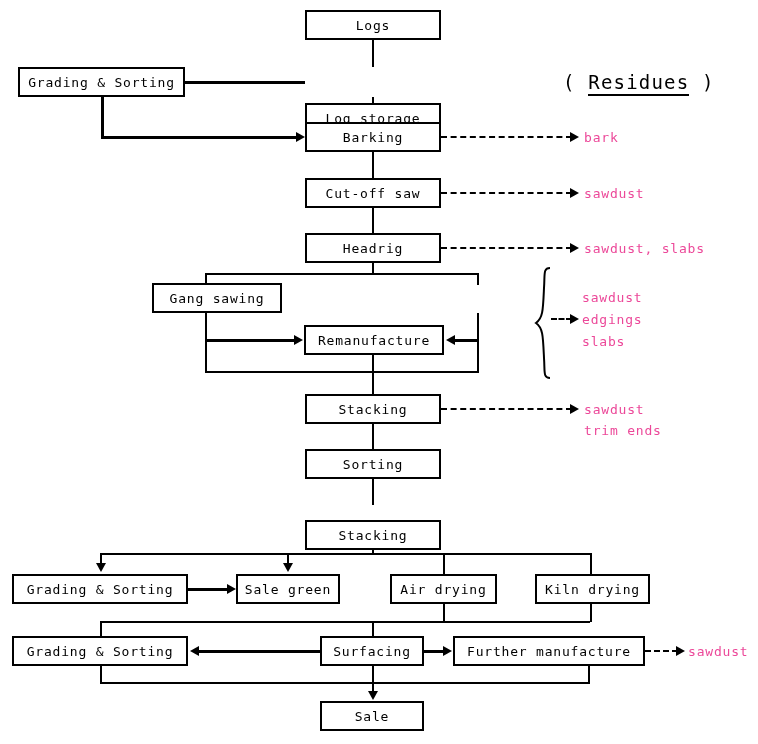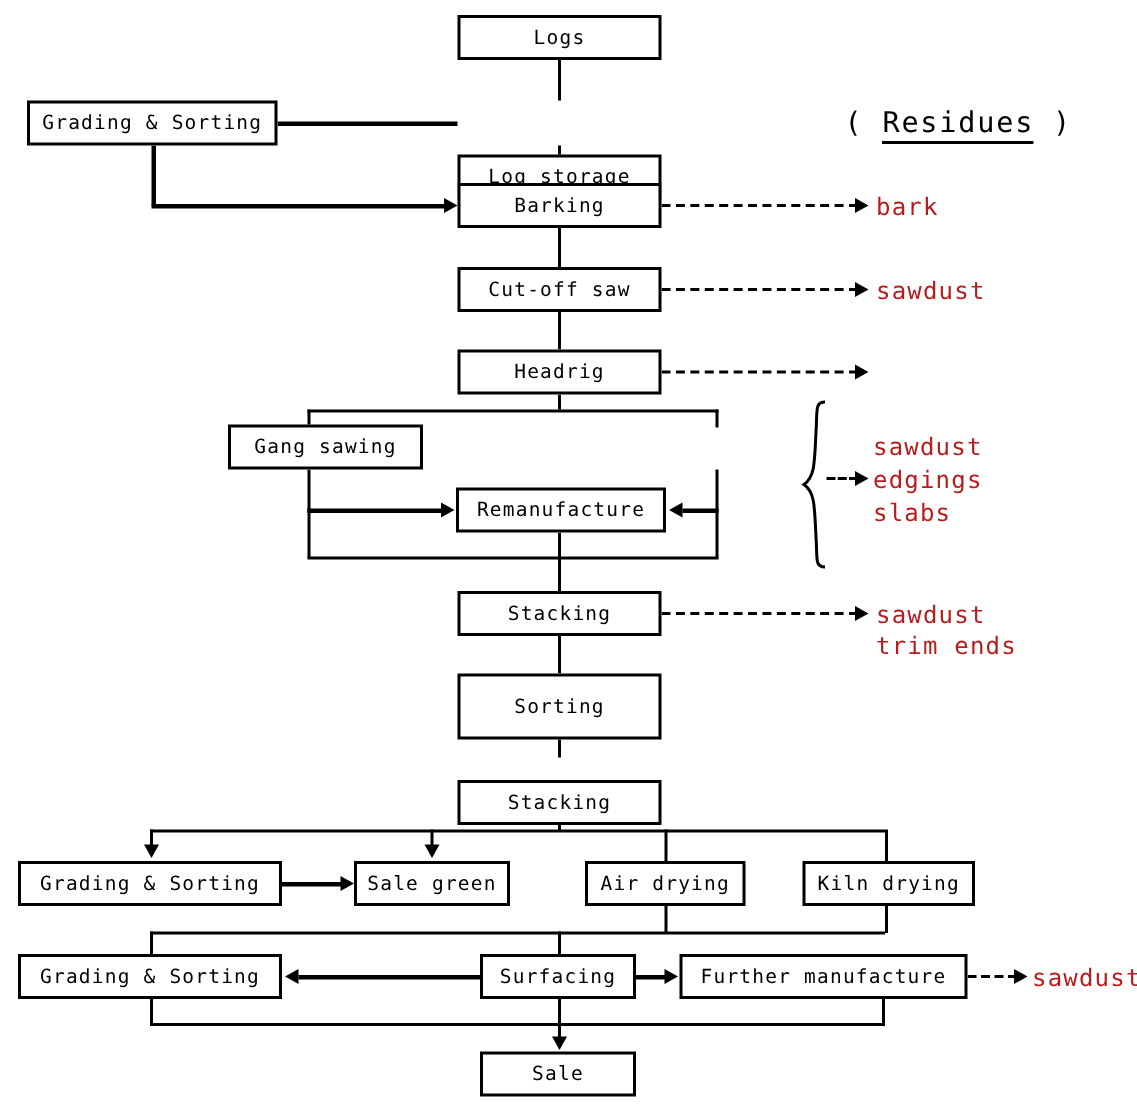--- a/index.html
+++ b/index.html
@@ -24,23 +24,23 @@
     align-items: center;
     justify-content: center;
     font-size: 13px;
     letter-spacing: 0.8px;
     color: #000;
     z-index: 5;
     white-space: nowrap;
   }
   .res-label {
     position: absolute;
-    font-size: 16px;
+    font-size: 13px;
     letter-spacing: 0.8px;
-    color: #b91c1c;
+    color: #ec4899;
     white-space: pre;
     z-index: 5;
     line-height: 19px;
   }
   .res-title {
     position: absolute;
     font-size: 19px;
     letter-spacing: 1.2px;
     color: #000;
     white-space: nowrap;
@@ -120,21 +120,21 @@
 
   <div class="node" style="left:305px; top:233px; width:136px; height:30px;">Headrig</div>
 
   <div class="node" style="left:152px; top:283px; width:130px; height:30px;">Gang sawing</div>
 
 
   <div class="node" style="left:304px; top:325px; width:140px; height:30px;">Remanufacture</div>
 
   <div class="node" style="left:305px; top:394px; width:136px; height:30px;">Stacking</div>
 
-  <div class="node" style="left:305px; top:449px; width:136px; height:44px;">Sorting</div>
+  <div class="node" style="left:305px; top:449px; width:136px; height:30px;">Sorting</div>
 
   <div class="node" style="left:305px; top:505px; width:136px; height:30px;margin-top:15px;">Stacking</div>
 
   <div class="node" style="left:12px; top:574px; width:176px; height:30px;">Grading &amp; Sorting</div>
 
   <div class="node" style="left:236px; top:574px; width:104px; height:30px;">Sale green</div>
 
   <div class="node" style="left:390px; top:574px; width:107px; height:30px;">Air drying</div>
 
   <div class="node" style="left:535px; top:574px; width:115px; height:30px;">Kiln drying</div>
@@ -142,20 +142,21 @@
   <div class="node" style="left:12px; top:636px; width:176px; height:30px;">Grading &amp; Sorting</div>
 
   <div class="node" style="left:320px; top:636px; width:104px; height:30px;">Surfacing</div>
 
   <div class="node" style="left:320px; top:701px; width:104px; height:30px;">Sale</div>
 
   <div class="node" style="left:453px; top:636px; width:192px; height:30px;">Further manufacture</div>
 
   <div class="res-label" style="left:584px; top:128px;">bark</div>
   <div class="res-label" style="left:584px; top:184px;">sawdust</div>
+  <div class="res-label" style="left:584px; top:239px;">sawdust, slabs</div>
 
   <div class="res-label" style="left:582px; top:288px;">sawdust</div>
   <div class="res-label" style="left:582px; top:310px;">edgings</div>
   <div class="res-label" style="left:582px; top:332px;">slabs</div>
 
   <div class="res-label" style="left:584px; top:400px;">sawdust</div>
   <div class="res-label" style="left:584px; top:421px;">trim ends</div>
 
   <div class="res-label" style="left:688px; top:642px;">sawdust</div>
 

